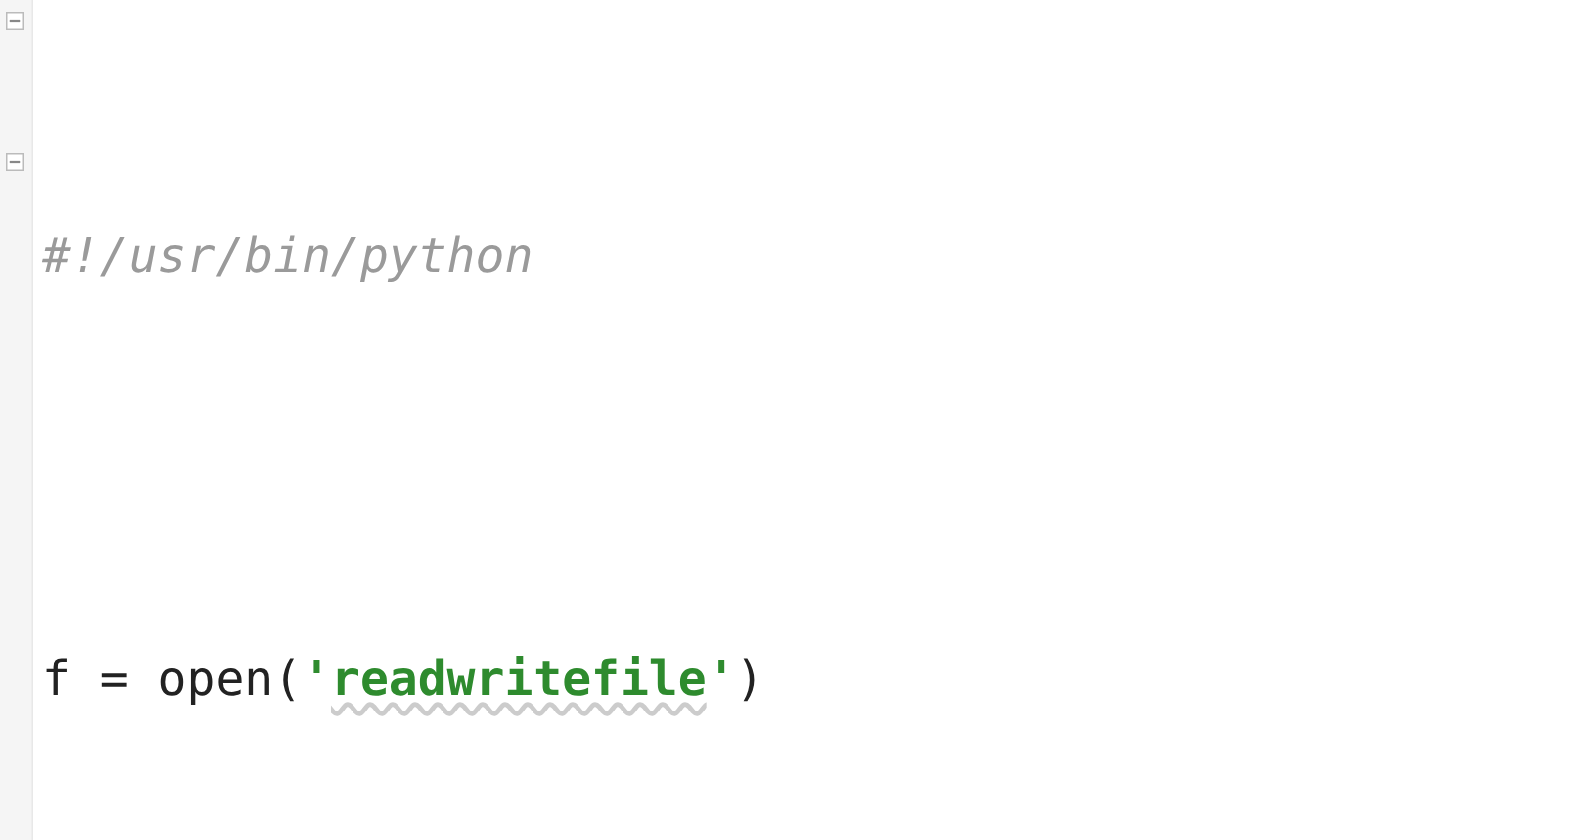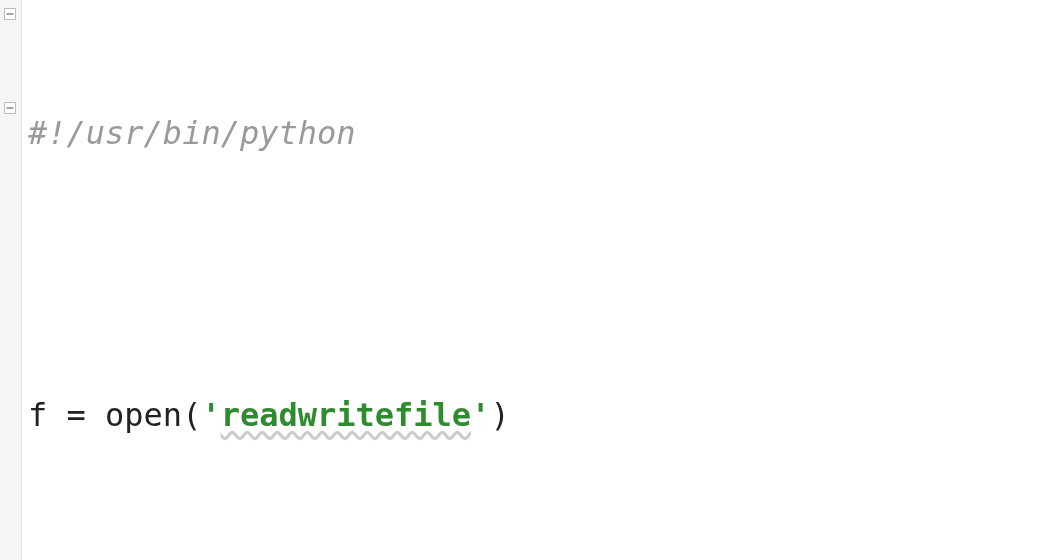--- a/index.html
+++ b/index.html
@@ -32,20 +32,21 @@
     .fold-icon svg {
       display: block;
     }
     .code-area {
       flex: 1;
       padding-left: 6px;
       padding-top: 16px;
       line-height: 47px;
       white-space: pre;
       color: #222;
+      margin-top: 37px;
     }
     .line {
       height: 47px;
       display: flex;
       align-items: center;
     }
     .comment {
       color: #9a9a9a;
       font-style: italic;
     }

